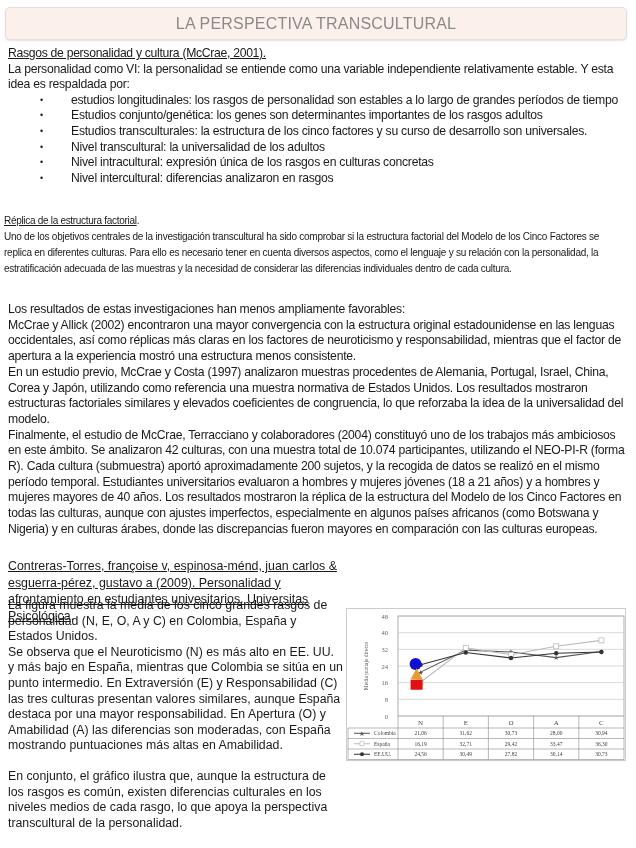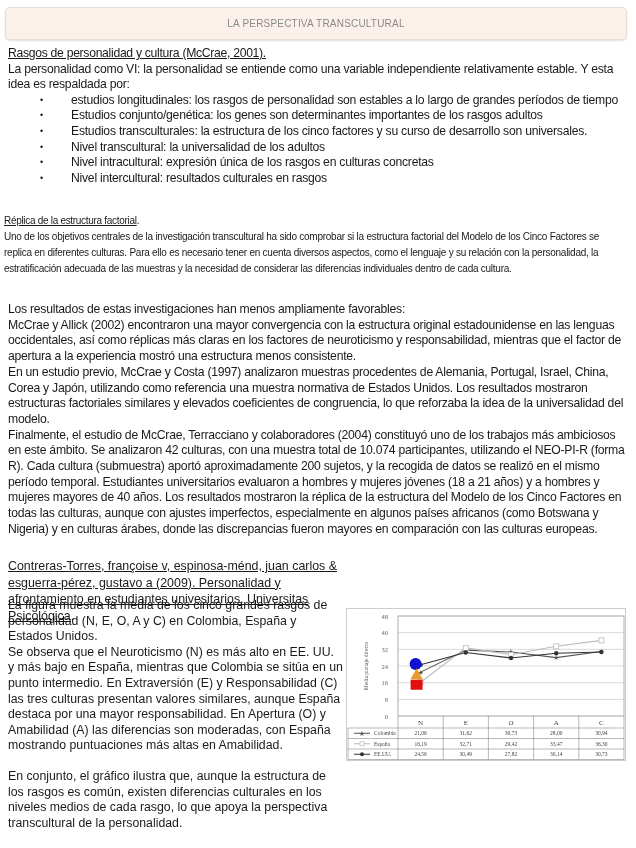--- a/index.html
+++ b/index.html
@@ -2,21 +2,21 @@
 <html><head>
   <meta charset="utf-8">
   <style>
     html, body { margin: 0; padding: 0; background: #ffffff; }
     body { width: 636px; height: 848px; position: relative; overflow: hidden;
       font-family: "Liberation Sans", sans-serif; color: #1a1a1a; }
     .title-bar { position: absolute; left: 5px; top: 7px; width: 620px; height: 31px;
       background: #fbf1ea; border: 1px solid #e6dfd9; border-radius: 5px;
       box-shadow: 0 1px 2px rgba(0,0,0,0.12);
       display: flex; align-items: center; justify-content: center; }
-    .title-bar span { font-size: 10px; color: #8a8a8a; letter-spacing: 0.2px; }
+    .title-bar span { font-size: 16px; color: #8a8a8a; letter-spacing: 0.2px; }
     .content { position: absolute; left: 8px; top: 46px; width: 620px; font-size: 12.2px; line-height: 15.6px; }
     .h { font-weight: normal; text-decoration: underline; letter-spacing: -0.3px; }
     .p { margin: 0; letter-spacing: -0.25px; }
     ul.b { list-style: none; margin: 0; padding: 0; }
     ul.b li { position: relative; padding-left: 63px; letter-spacing: -0.25px; }
     ul.b li::before { content: "•"; position: absolute; left: 32px; font-size: 9px; }
     .sec2 { position: absolute; left: 4px; top: 213px; width: 620px; font-size: 10px; line-height: 16px; }
     .sec3 { position: absolute; left: 8px; top: 302px; width: 620px; font-size: 12.2px; line-height: 15.7px; }
     .ref { position: absolute; left: 8px; top: 558px; width: 340px; font-size: 12.4px; line-height: 16.6px; }
     .ref span { text-decoration: underline; }
@@ -35,21 +35,21 @@
   <div class="h">Rasgos de personalidad y cultura (McCrae, 2001).</div>
   <p class="p">La personalidad como VI: la personalidad se entiende como una variable independiente relativamente estable. Y esta idea es respaldada por:</p>
   <ul class="b">
     <li>estudios longitudinales: los rasgos de personalidad son estables a lo largo de grandes períodos de tiempo</li>
     <li>Estudios conjunto/genética: los genes son determinantes importantes de los rasgos adultos</li>
     <li>Estudios transculturales: la estructura de los cinco factores y su curso de desarrollo son universales.</li>
   </ul>
   <ul class="b">
     <li>Nivel transcultural: la universalidad de los adultos</li>
     <li>Nivel intracultural: expresión única de los rasgos en culturas concretas</li>
-    <li>Nivel intercultural: resultados culturales en rasgos</li>
+    <li>Nivel intercultural: diferencias analizaron en rasgos</li>
   </ul>
 </div>
 
 <div class="sec2">
   <div><span class="h">Réplica de la estructura factorial</span><span>.</span></div>
   <p class="p">Uno de los objetivos centrales de la investigación transcultural ha sido comprobar si la estructura factorial del Modelo de los Cinco Factores se replica en diferentes culturas. Para ello es necesario tener en cuenta diversos aspectos, como el lenguaje y su relación con la personalidad, la estratificación adecuada de las muestras y la necesidad de considerar las diferencias individuales dentro de cada cultura.</p>
 </div>
 
 <div class="sec3">
   <p class="p">Los resultados de estas investigaciones han menos ampliamente favorables:</p>

